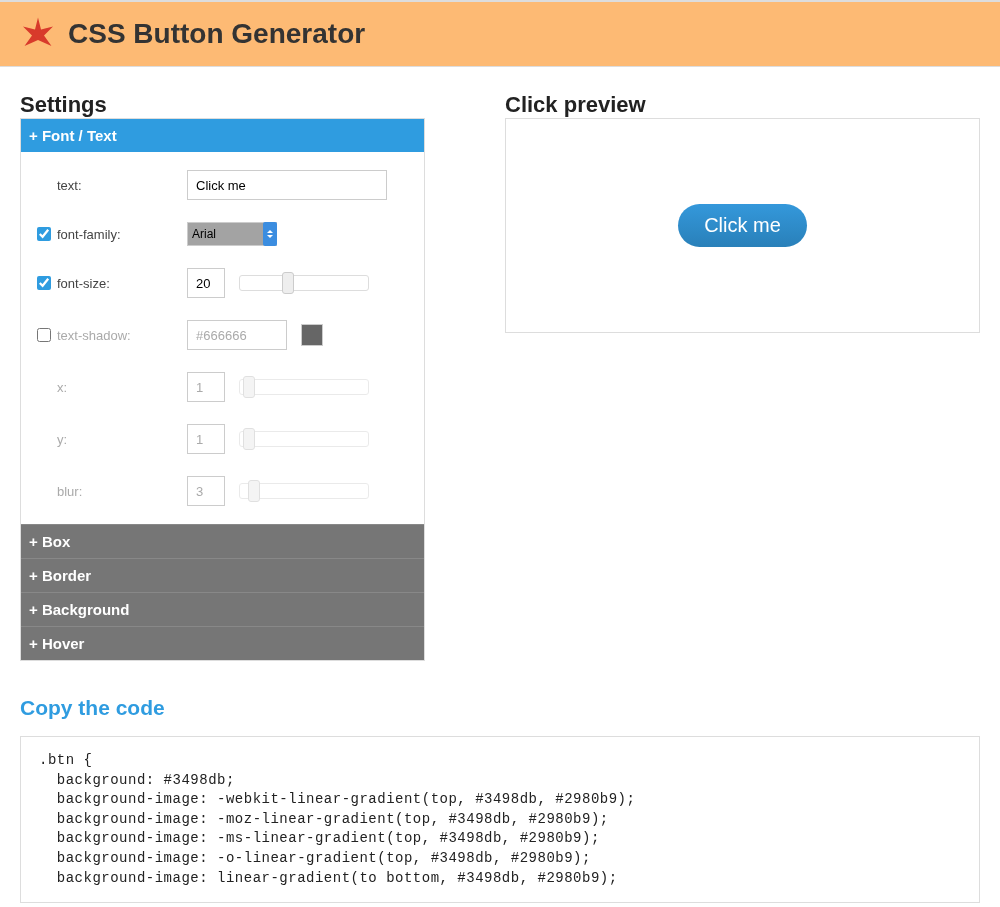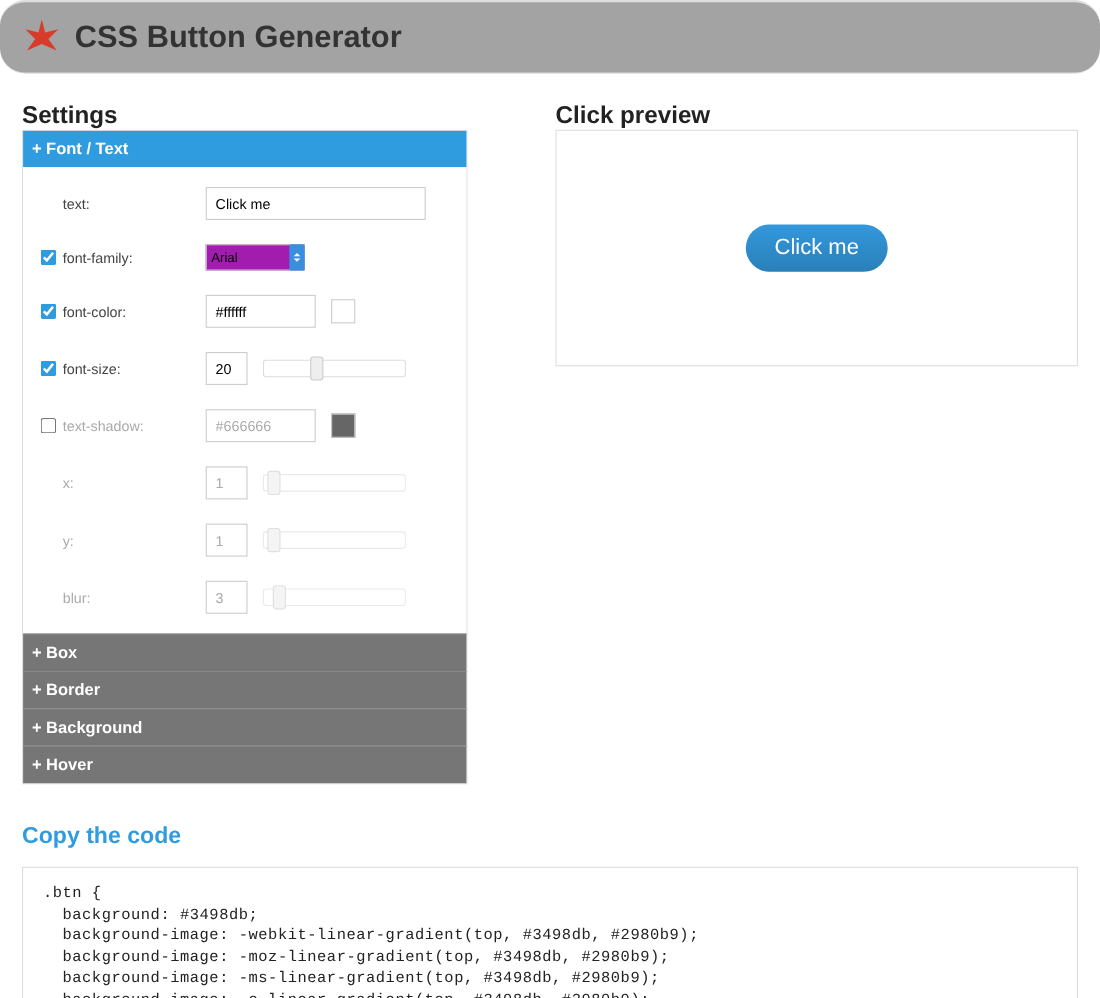--- a/index.html
+++ b/index.html
@@ -1,17 +1,17 @@
 <!DOCTYPE html>
 <html><head>
 <meta charset="utf-8">
 <style>
 * { box-sizing: border-box; margin: 0; padding: 0; }
 body { font-family: "Helvetica Neue", Arial, sans-serif; background: #fff; color: #333; width: 1000px; }
-.header { background: #a3a3a3; border-top: 2px solid #ddd; border-bottom: 1px solid #ddd; padding: 14px 20px; display: flex; align-items: center; gap: 12px; border-radius: 23px; }
+.header { background: #fdba74; border-top: 2px solid #ddd; border-bottom: 1px solid #ddd; padding: 14px 20px; display: flex; align-items: center; gap: 12px; }
 .star { width: 36px; height: 36px; }
 .header h1 { font-size: 28px; font-weight: 700; color: #333; }
 .container { display: flex; gap: 80px; padding: 25px 20px 0; }
 .left { width: 405px; }
 .right { flex: 1; }
 h2 { font-size: 22px; font-weight: 700; color: #222; }
 .panel { border: 1px solid #ddd; }
 .section-head { padding: 8px 8px; font-size: 15px; font-weight: 600; color: #fff; cursor: pointer; }
 .section-head.active { background: #2f9ce0; }
 .section-head.inactive { background: #767676; border-top: 1px solid #888; }
@@ -20,21 +20,21 @@
 .row:last-child { margin-bottom: 0; }
 .cb-col { width: 26px; display: flex; justify-content: center; }
 .cb { width: 14px; height: 14px; cursor: pointer; accent-color: #2f9ce0; }
 .lbl { width: 130px; text-align: left; font-size: 13px; padding-right: 10px; color: #444; }
 .lbl.muted, .row.muted .lbl, .row.muted input { color: #aaa; }
 .ctrl { display: flex; align-items: center; gap: 14px; }
 .txt { border: 1px solid #ccc; padding: 6px 8px; font-size: 13px; height: 30px; }
 .txt.w200 { width: 200px; }
 .txt.w100 { width: 100px; }
 .txt.w38 { width: 38px; }
-.sel { border: 1px solid #ccc; height: 24px; font-size: 12px; width: 90px; background: #a21caf; }
+.sel { border: 1px solid #ccc; height: 24px; font-size: 12px; width: 90px; background: #a3a3a3; }
 .sel-wrap { position: relative; display: inline-block; }
 .sel-arrow { position: absolute; right: 0; top: 0; width: 14px; height: 24px; background: #3b8de0; border-radius: 2px; pointer-events: none; display: flex; align-items: center; justify-content: center; flex-direction: column; gap: 2px;}
 .sel-arrow::before, .sel-arrow::after { content: ""; width: 0; height: 0; border-left: 3px solid transparent; border-right: 3px solid transparent; }
 .sel-arrow::before { border-bottom: 3px solid #fff; }
 .sel-arrow::after { border-top: 3px solid #fff; }
 .swatch { width: 22px; height: 22px; border: 1px solid #ccc; }
 .slider { width: 130px; height: 16px; border: 1px solid #ddd; border-radius: 3px; position: relative; background: #fff; }
 .slider .thumb { position: absolute; top: -4px; width: 12px; height: 22px; background: #eee; border: 1px solid #ccc; border-radius: 3px; }
 .row.muted .slider { opacity: 0.6; }
 .preview-box { border: 1px solid #ddd; height: 215px; display: flex; align-items: center; justify-content: center; }
@@ -76,30 +76,20 @@
           <div class="ctrl">
             <span class="sel-wrap">
               <select class="sel">
                 <option>Arial</option>
               </select>
               <span class="sel-arrow"></span>
             </span>
           </div>
         </div>
 
-        <div class="row">
-          <div class="cb-col">
-              <input type="checkbox" class="cb" checked="" style="">
-            </div>
-          <div class="lbl">font-color:</div>
-          <div class="ctrl">
-            <input class="txt w100" value="#ffffff" style="">
-            <div class="swatch" style="background:#ffffff"></div>
-          </div>
-        </div>
 
         <div class="row">
           <div class="cb-col">
               <input type="checkbox" class="cb" checked="" style="">
             </div>
           <div class="lbl">font-size:</div>
           <div class="ctrl">
             <input class="txt w38" value="20" style="">
             <div class="slider">
                 <div class="thumb" style="left:33%"></div>

